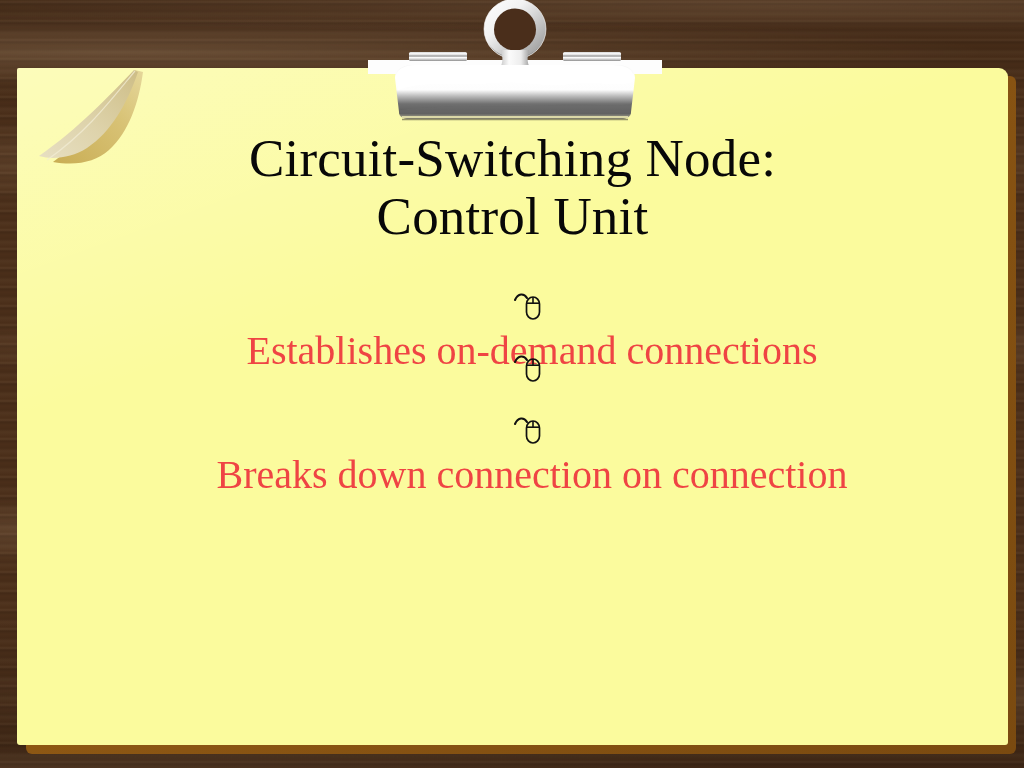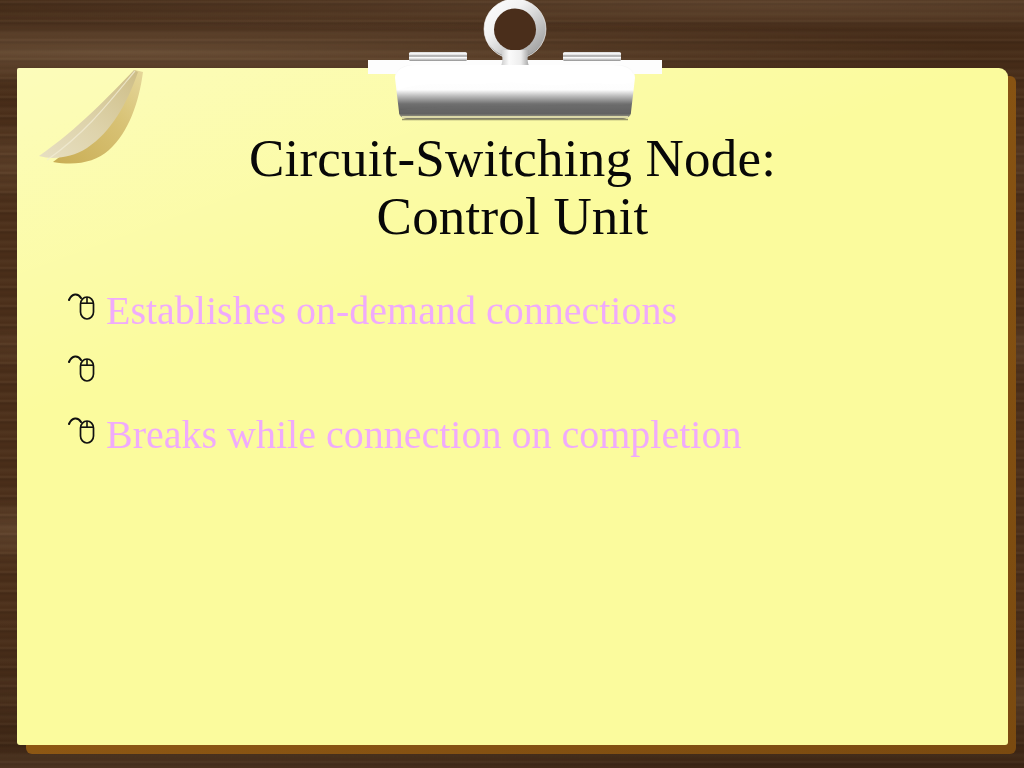--- a/index.html
+++ b/index.html
@@ -149,26 +149,27 @@
     left: 50px;
     top: 212px;
     width: 930px;
     margin: 0;
     padding: 0;
     list-style: none;
   }
 
   .bullet-row {
     display: flex;
-    align-items: flex-start;
+    align-items: center;
     height: 62px;
     font-size: 40px;
     line-height: 62px;
-    color: #f0abfc;
+    color: #ef4444;
     white-space: nowrap;
+    flex-direction: column;
   }
 
   .bullet-glyph {
     width: 38px;
     height: 40px;
     flex: 0 0 38px;
     position: relative;
     top: 6px;
     margin-right: 1px;
   }
@@ -312,19 +313,19 @@
 
       <li class="bullet-row">
         <span class="bullet-glyph">
           <svg width="38" height="40" viewBox="0 0 38 40" xmlns="http://www.w3.org/2000/svg">
             <path d="M 2 10 C 5 3 11 3 14 8" fill="none" stroke="#111" stroke-width="2.1" stroke-linecap="round"></path>
             <rect x="13.5" y="7" width="13" height="22" rx="6.5" ry="7" fill="none" stroke="#111" stroke-width="1.7"></rect>
             <path d="M 13.5 13.2 L 26.5 13.2" stroke="#111" stroke-width="1.6"></path>
             <path d="M 20 7 L 20 13.2" stroke="#111" stroke-width="1.6"></path>
           </svg>
         </span>
-        <span class="bullet-text">Breaks while connection on completion</span>
+        <span class="bullet-text">Breaks down connection on connection</span>
       </li>
 
     </ul>
   </div>
 
 </div>
 
 </body></html>

